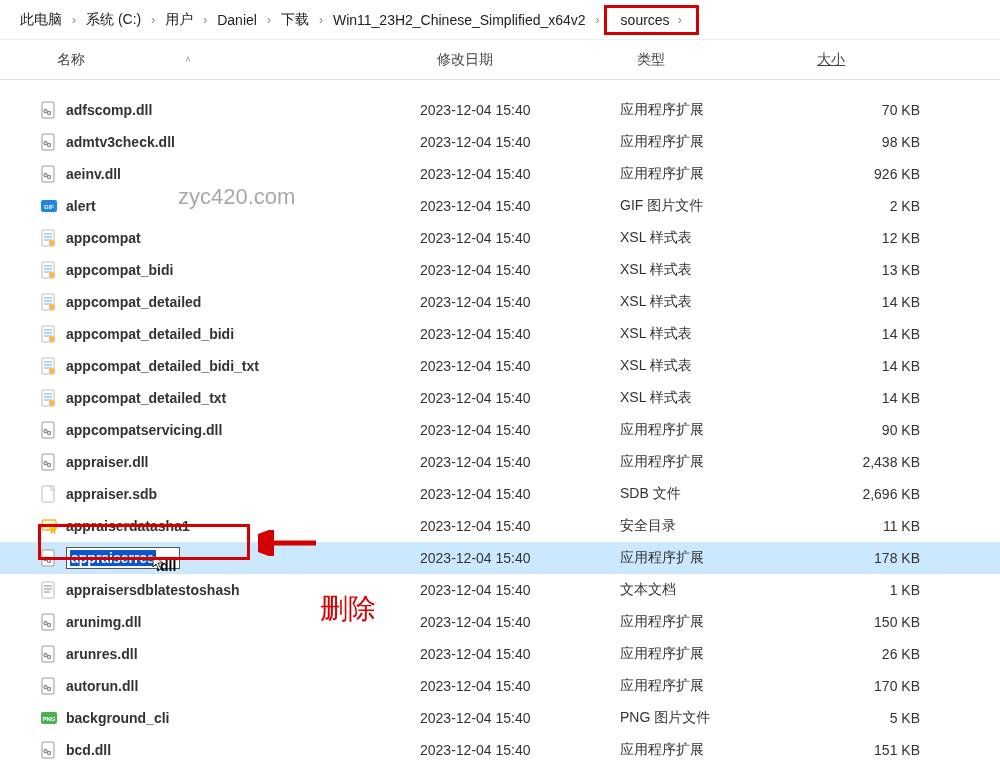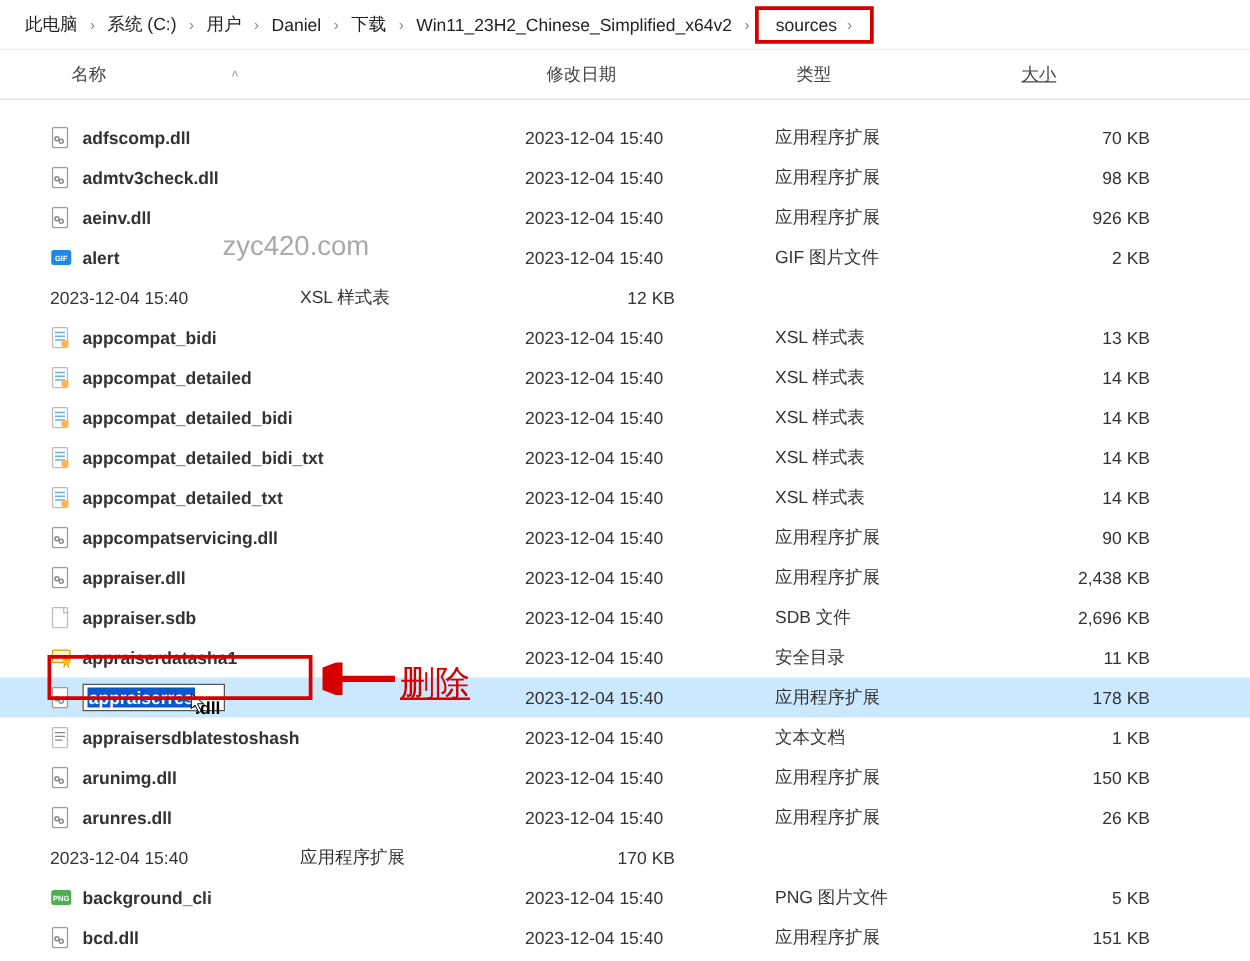--- a/index.html
+++ b/index.html
@@ -108,20 +108,28 @@
             <rect x="1" y="3" width="16" height="12" rx="2" fill="#1e88e5"></rect>
             <text x="9" y="12" font-size="6" fill="#fff" text-anchor="middle" font-family="Arial">GIF</text>
           </svg></span>
         <span>alert</span>
       </div>
       <div class="col-date">2023-12-04 15:40</div>
       <div class="col-type">GIF 图片文件</div>
       <div class="col-size">2 KB</div>
     </div>
     <div class="file-row">
+      <div class="col-name">
+        <span class="icon"><svg viewBox="0 0 18 18">
+            <rect x="2" y="1" width="12" height="16" rx="1" fill="#fff" stroke="#bbb"></rect>
+            <path d="M4 5 L12 5 M4 8 L12 8 M4 11 L12 11" stroke="#6ab0e6" stroke-width="1.2"></path>
+            <circle cx="12" cy="14" r="3" fill="#ffb74d"></circle>
+          </svg></span>
+        <span>appcompat</span>
+      </div>
       <div class="col-date">2023-12-04 15:40</div>
       <div class="col-type">XSL 样式表</div>
       <div class="col-size">12 KB</div>
     </div>
     <div class="file-row">
       <div class="col-name">
         <span class="icon"><svg viewBox="0 0 18 18">
             <rect x="2" y="1" width="12" height="16" rx="1" fill="#fff" stroke="#bbb"></rect>
             <path d="M4 5 L12 5 M4 8 L12 8 M4 11 L12 11" stroke="#6ab0e6" stroke-width="1.2"></path>
             <circle cx="12" cy="14" r="3" fill="#ffb74d"></circle>
@@ -286,20 +294,28 @@
             <circle cx="5.5" cy="10" r="1.6" fill="none" stroke="#888" stroke-width="1.2"></circle>
             <circle cx="9" cy="12" r="1.6" fill="none" stroke="#888" stroke-width="1.2"></circle>
           </svg></span>
         <span>arunres.dll</span>
       </div>
       <div class="col-date">2023-12-04 15:40</div>
       <div class="col-type">应用程序扩展</div>
       <div class="col-size">26 KB</div>
     </div>
     <div class="file-row">
+      <div class="col-name">
+        <span class="icon"><svg viewBox="0 0 18 18">
+            <rect x="2" y="1" width="12" height="16" rx="1" fill="#fff" stroke="#999"></rect>
+            <circle cx="5.5" cy="10" r="1.6" fill="none" stroke="#888" stroke-width="1.2"></circle>
+            <circle cx="9" cy="12" r="1.6" fill="none" stroke="#888" stroke-width="1.2"></circle>
+          </svg></span>
+        <span>autorun.dll</span>
+      </div>
       <div class="col-date">2023-12-04 15:40</div>
       <div class="col-type">应用程序扩展</div>
       <div class="col-size">170 KB</div>
     </div>
     <div class="file-row">
       <div class="col-name">
         <span class="icon"><svg viewBox="0 0 18 18">
             <rect x="1" y="3" width="16" height="12" rx="2" fill="#4caf50"></rect>
             <text x="9" y="12" font-size="6" fill="#fff" text-anchor="middle" font-family="Arial">PNG</text>
           </svg></span>
@@ -328,13 +344,13 @@
 <div class="watermark" style="left:178px; top:184px;">zyc420.com</div>
 <div class="red-box-overlay" style="left:38px; top:524px; width:212px; height:36px;"></div>
 <svg class="arrow-overlay" style="left:258px; top:530px; width:60px; height:26px;">
   <defs>
       <marker id="ah" markerWidth="10" markerHeight="10" refX="2" refY="3" orient="auto">
         <path d="M0,0 L0,6 L8,3 z" fill="#d40000"></path>
       </marker>
     </defs>
   <line x1="58" y1="13" x2="6" y2="13" stroke="#d40000" stroke-width="5" marker-end="url(#ah)"></line>
 </svg>
-<div class="annotation-text" style="left:320px; top:528px;text-decoration:underline;">删除</div>
+<div class="annotation-text" style="left:320px; top:590px;">删除</div>
 
 </body></html>

